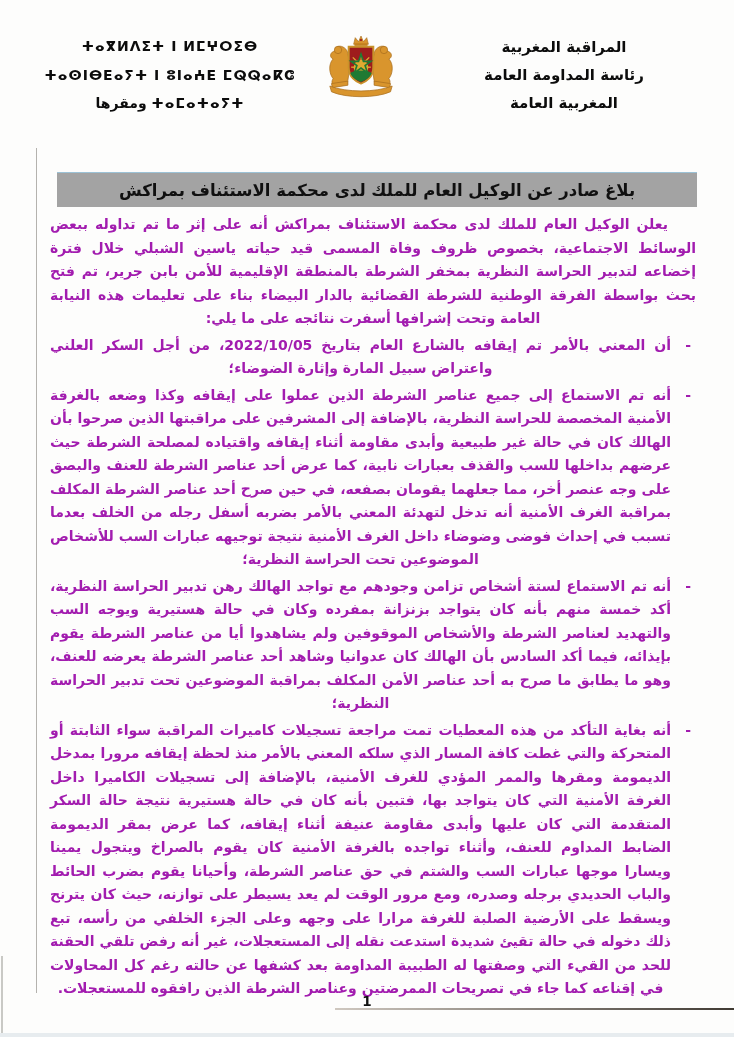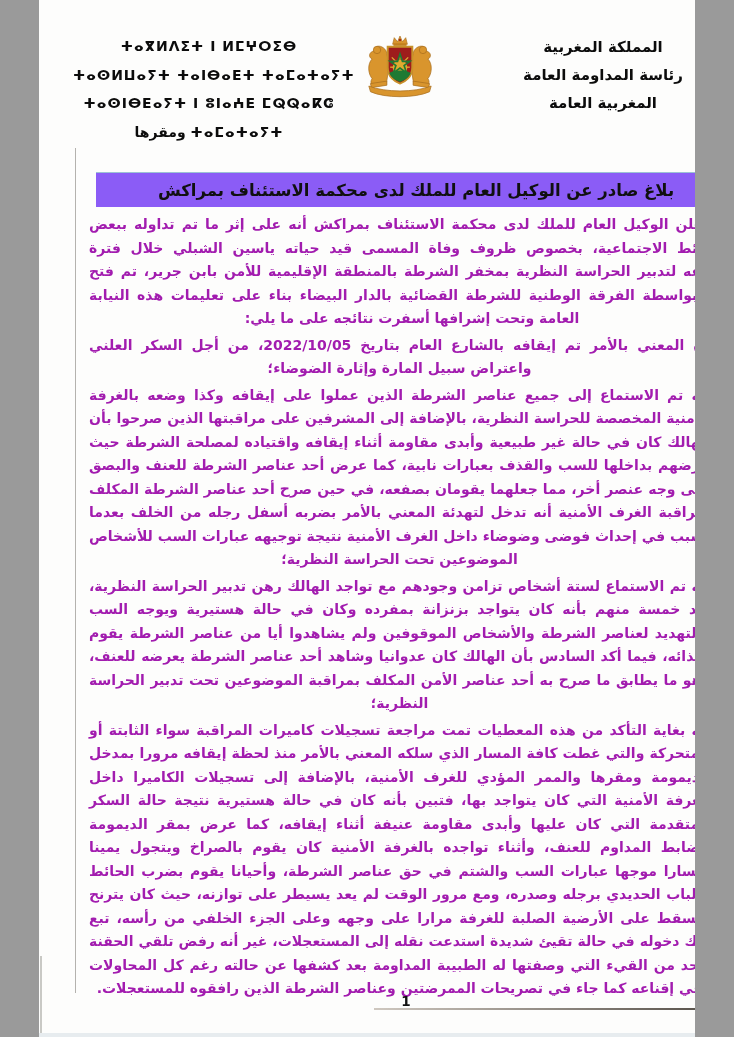--- a/index.html
+++ b/index.html
@@ -1,18 +1,18 @@
 <!DOCTYPE html>
 <html lang="ar"><head>
 <meta charset="utf-8">
 <style>
   html,body{margin:0;padding:0;background:#9a9a9a;}
   .page{
     position:relative;
-    width:656px;height:1037px;
+    width:734px;height:1037px;
     margin:0 auto;
     background:#fdfdfc;
     overflow:hidden;
     font-family:"DejaVu Sans", sans-serif;
     color:#141414;
   }
   
   .scan-line-left{position:absolute;left:36px;top:148px;width:1px;height:845px;background:#b4b2ae;}
   .scan-line-left-edge{position:absolute;left:1px;top:956px;width:2px;height:81px;background:#c9c9c5;}
   .scan-line-bottom{position:absolute;left:335px;top:1008px;width:399px;height:2px;
@@ -29,21 +29,21 @@
   .hdr-arabic{
     position:absolute;left:416px;top:33px;width:296px;
     direction:rtl;text-align:center;font-weight:bold;font-size:15px;line-height:28px;
     color:#0c0c0c;
   }
   .hdr-arabic div, .hdr-tifinagh div{white-space:nowrap;}
 
   
   .title-bar{
     position:absolute;left:57px;top:172px;width:640px;height:34px;
-    background:#8b5cf6;border-top:1px solid #9cc2d6;
+    background:#a3a3a3;border-top:1px solid #9cc2d6;
     display:flex;align-items:center;justify-content:center;
   }
   .title-bar .t{
     direction:rtl;font-weight:bold;font-size:16.5px;color:#101010;white-space:nowrap;
   }
 
   
   .body-text{
     position:absolute;left:50px;top:213px;width:646px;
     direction:rtl;text-align:justify;
@@ -69,21 +69,20 @@
 
 <div class="page">
 
   <div class="scan-line-left"></div>
   <div class="scan-line-left-edge"></div>
   <div class="scan-line-bottom"></div>
   <div class="scan-strip-bottom"></div>
 
   <div class="hdr-tifinagh">
     <div>ⵜⴰⴳⵍⴷⵉⵜ ⵏ ⵍⵎⵖⵔⵉⴱ</div>
-    <div>ⵜⴰⵙⵍⵡⴰⵢⵜ ⵜⴰⵏⴱⴰⴹⵜ ⵜⴰⵎⴰⵜⴰⵢⵜ</div>
     <div>ⵜⴰⵙⵏⴱⴹⴰⵢⵜ ⵏ ⵓⵏⴰⵄⴹ ⵎⵕⵕⴰⴽⵛ</div>
     <div>ومقرها ⵜⴰⵎⴰⵜⴰⵢⵜ</div>
   </div>
 
   <div class="hdr-emblem">
     <svg viewBox="0 0 100 82" width="82" height="68" aria-hidden="true">
 
       <path d="M41,12 L59,12 L57,4 L53,9 L50,2 L47,9 L43,4 Z" fill="#d9952d" stroke="#a96e1e" stroke-width="0.8"></path>
       <rect x="42" y="11" width="16" height="3" fill="#c2801f"></rect>
       <circle cx="50" cy="7" r="1.4" fill="#9e1c1c"></circle>
@@ -113,21 +112,21 @@
 
       <path d="M37,47 C42,43 58,43 63,47 C61,53 55,56 50,58 C45,56 39,53 37,47 Z" fill="#1f7a33"></path>
 
       <path d="M50,24 L53,33 L62,33 L55,38 L58,47 L50,41 L42,47 L45,38 L38,33 L47,33 Z" fill="none" stroke="#1f7a33" stroke-width="2"></path>
 
       <path d="M12,63 C32,71 68,71 88,63 L86,70 C68,78 32,78 14,70 Z" fill="#d9952d" stroke="#a96e1e" stroke-width="0.9"></path>
     </svg>
   </div>
 
   <div class="hdr-arabic">
-    <div>المملكة المغربية</div>
+    <div>المراقبة المغربية</div>
     <div>رئاسة المداومة العامة</div>
     <div>المغربية العامة</div>
   </div>
 
   <div class="title-bar">
     <span class="t">بلاغ صادر عن الوكيل العام للملك لدى محكمة الاستئناف بمراكش</span>
   </div>
 
   <div class="body-text">
     <p class="intro">يعلن الوكيل العام للملك لدى محكمة الاستئناف بمراكش أنه على إثر ما تم تداوله ببعض الوسائط الاجتماعية، بخصوص ظروف وفاة المسمى قيد حياته ياسين الشبلي خلال فترة إخضاعه لتدبير الحراسة النظرية بمخفر الشرطة بالمنطقة الإقليمية للأمن بابن جرير، تم فتح بحث بواسطة الفرقة الوطنية للشرطة القضائية بالدار البيضاء بناء على تعليمات هذه النيابة العامة وتحت إشرافها أسفرت نتائجه على ما يلي:</p>

